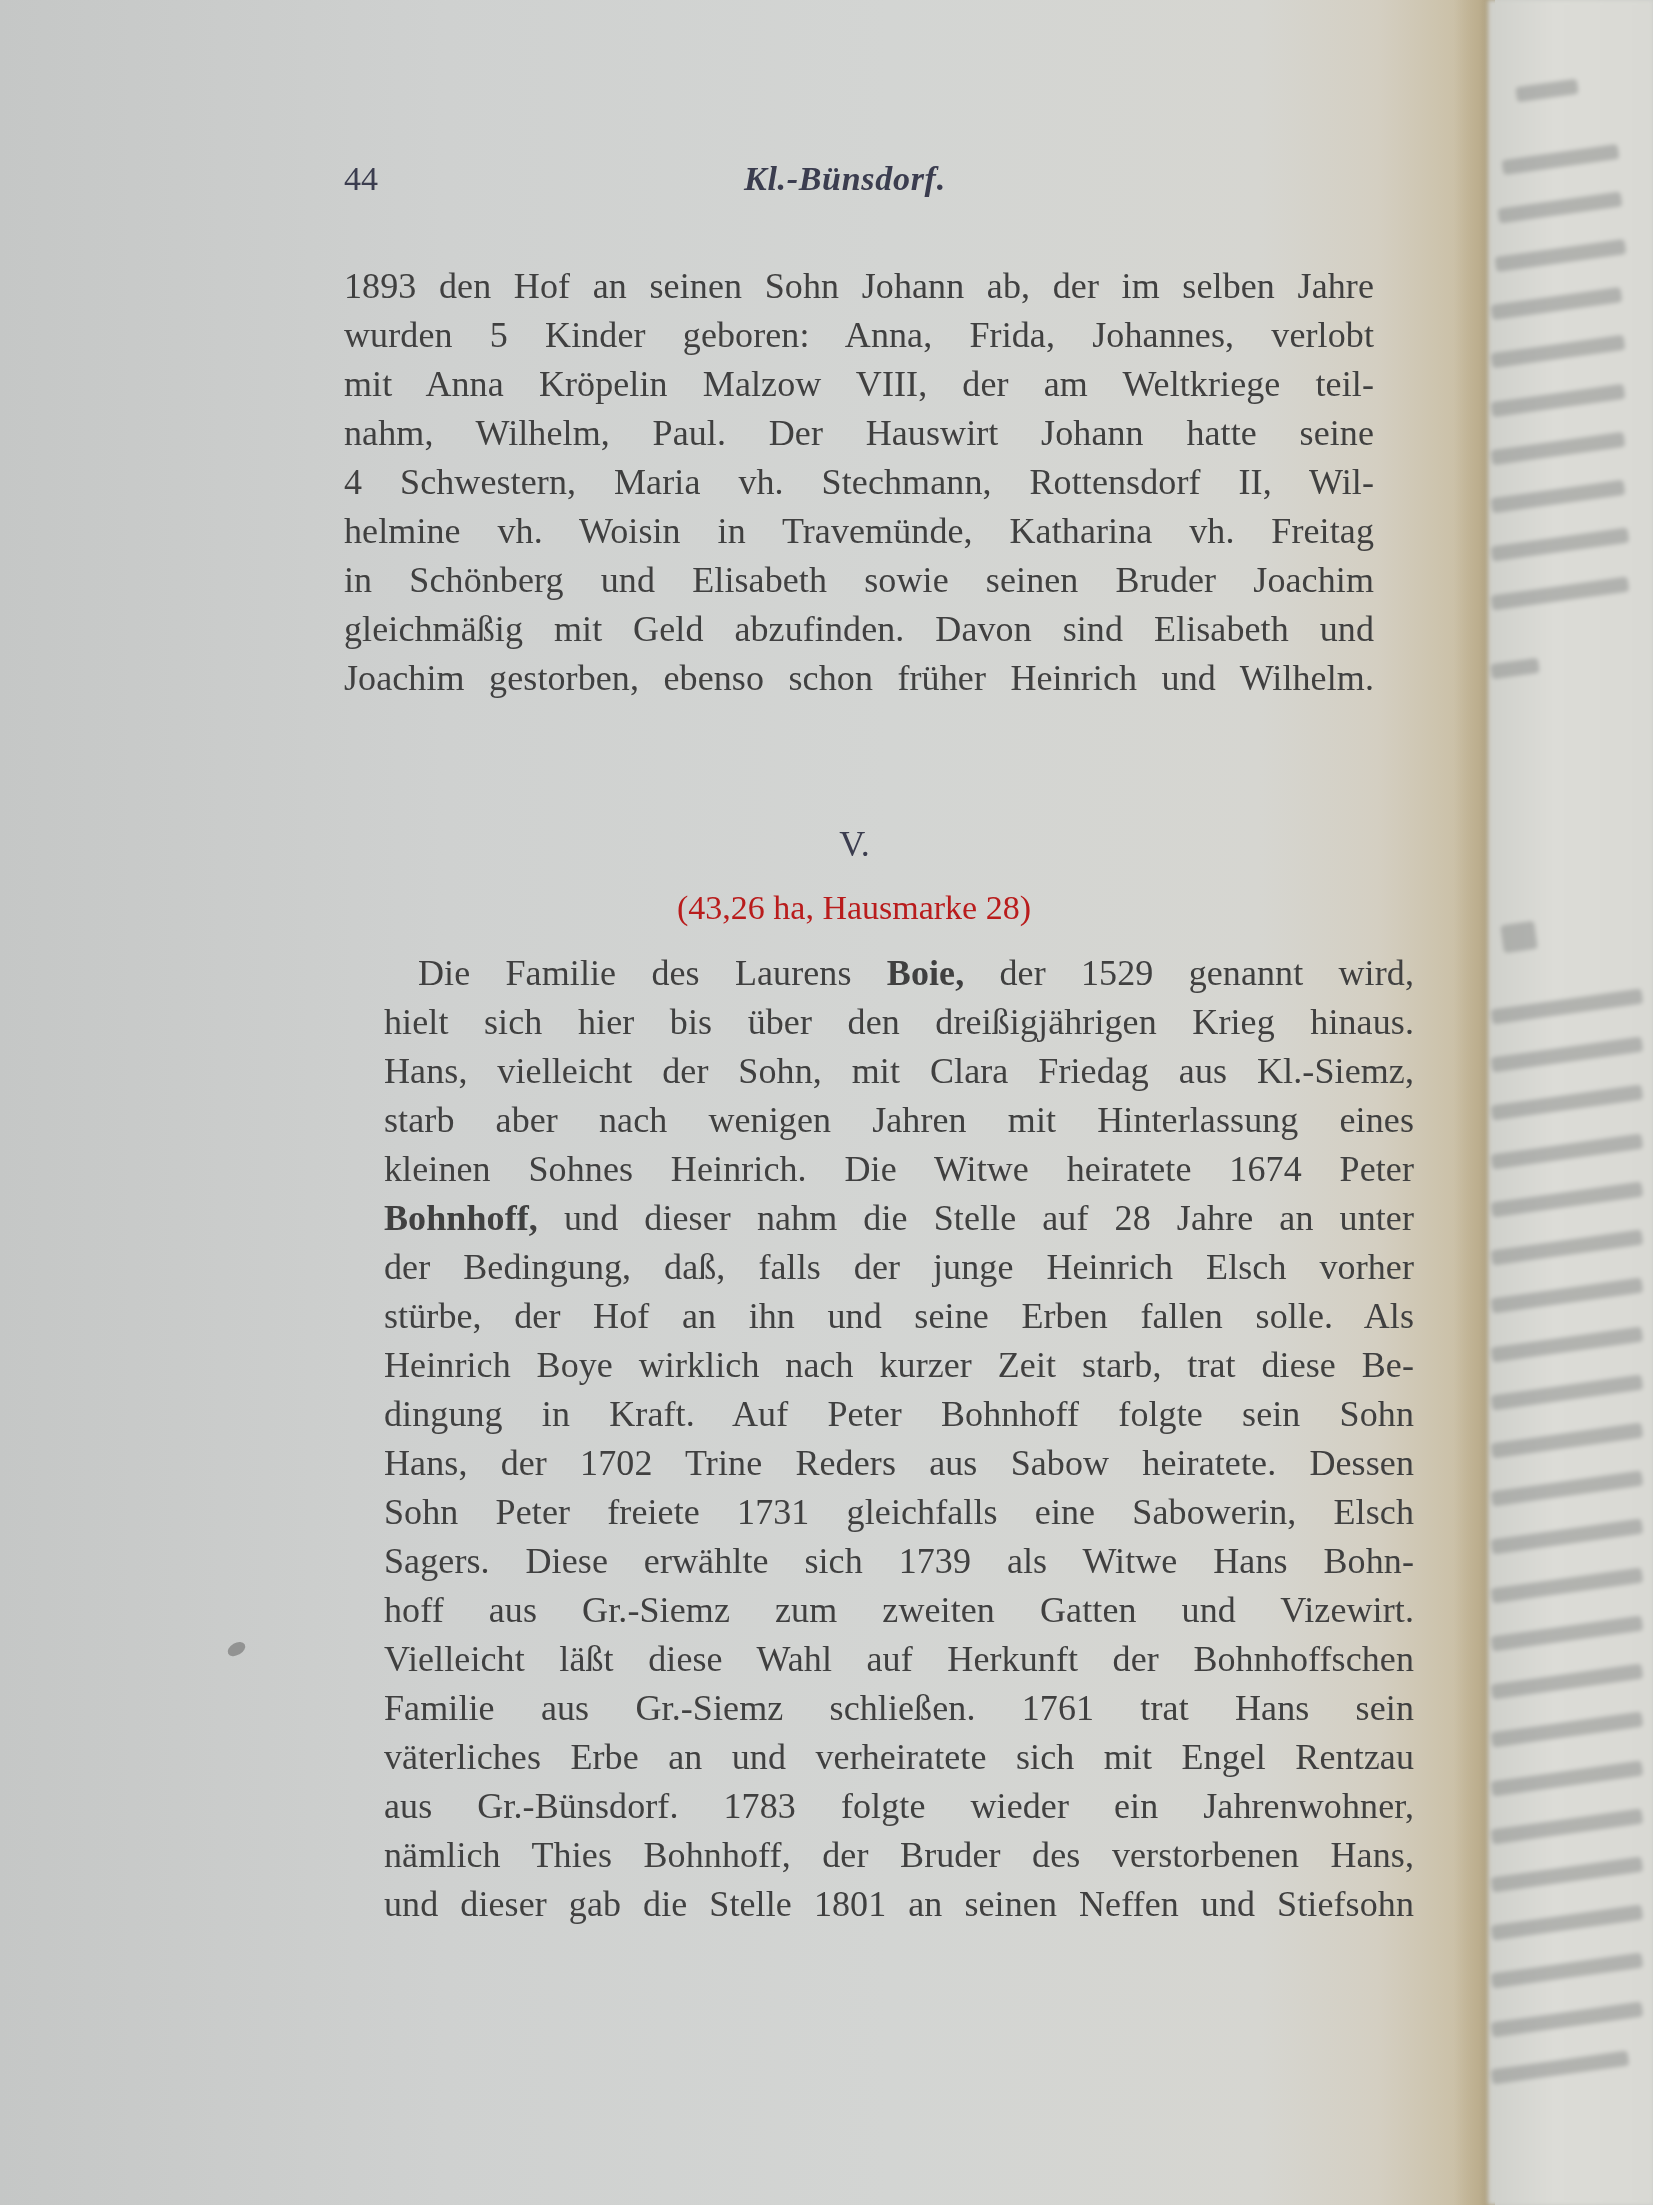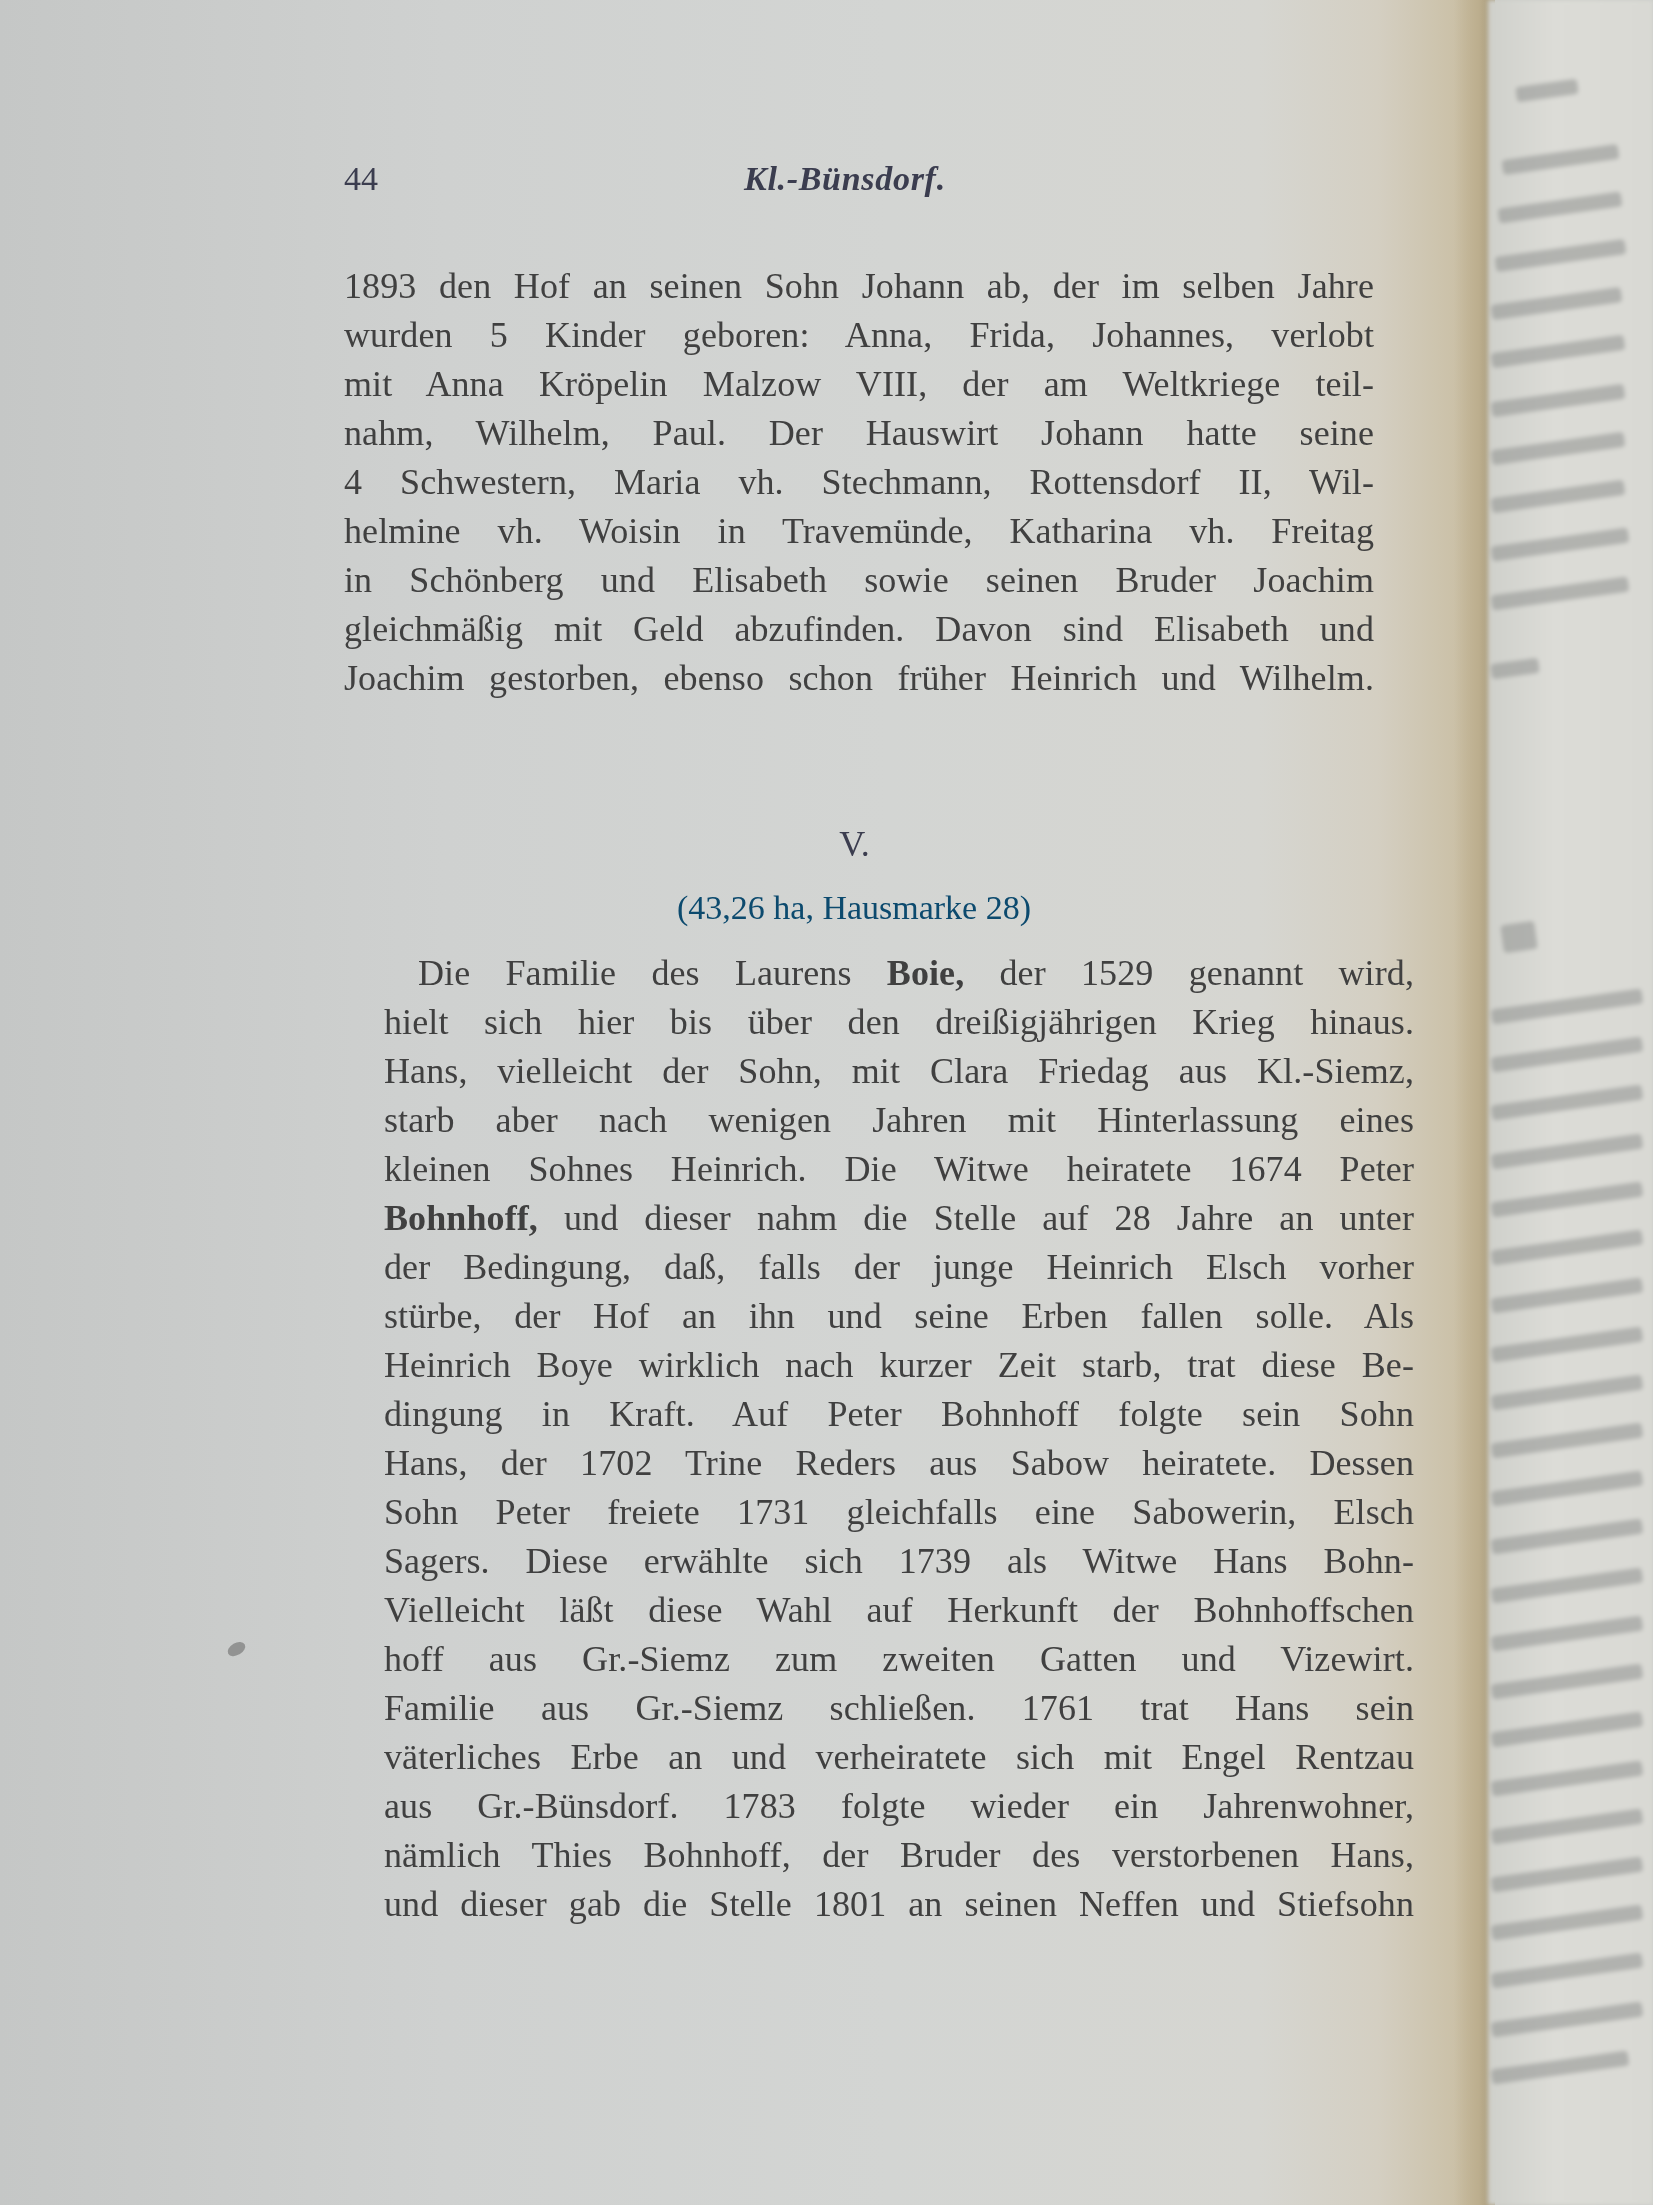--- a/index.html
+++ b/index.html
@@ -97,21 +97,21 @@
     color: #3b3d4f;
     font-family: "Liberation Serif", serif;
   }
   .section-sub {
     position: absolute;
     top: 889px;
     left: 551px;
     width: 606px;
     text-align: center;
     font-size: 34px;
-    color: #0c4a6e;
+    color: #b91c1c;
     font-family: "Liberation Serif", serif;
   }
   b.name { font-weight: bold; }
   .smudge {
     position: absolute;
     left: 227px;
     top: 1643px;
     width: 19.3px;
     height: 12.4px;
     background: #6c6c6c;
@@ -191,22 +191,22 @@
   <span class="line">starb aber nach wenigen Jahren mit Hinterlassung eines</span>
   <span class="line">kleinen Sohnes Heinrich.  Die Witwe heiratete 1674 Peter</span>
   <span class="line"><b class="name">Bohnhoff,</b><span> und dieser nahm die Stelle auf 28 Jahre an unter</span></span>
   <span class="line">der Bedingung, daß, falls der junge Heinrich Elsch vorher</span>
   <span class="line">stürbe, der Hof an ihn und seine Erben fallen solle.  Als</span>
   <span class="line">Heinrich Boye wirklich nach kurzer Zeit starb, trat diese Be-</span>
   <span class="line">dingung in Kraft.  Auf Peter Bohnhoff folgte sein Sohn</span>
   <span class="line">Hans, der 1702 Trine Reders aus Sabow heiratete.  Dessen</span>
   <span class="line">Sohn Peter freiete 1731 gleichfalls eine Sabowerin, Elsch</span>
   <span class="line">Sagers.  Diese erwählte sich 1739 als Witwe Hans Bohn-</span>
+  <span class="line">hoff aus Gr.-Siemz zum zweiten Gatten und Vizewirt.</span>
   <span class="line">Vielleicht läßt diese Wahl auf Herkunft der Bohnhoffschen</span>
-  <span class="line">hoff aus Gr.-Siemz zum zweiten Gatten und Vizewirt.</span>
   <span class="line">Familie aus Gr.-Siemz schließen.  1761 trat Hans sein</span>
   <span class="line">väterliches Erbe an und verheiratete sich mit Engel Rentzau</span>
   <span class="line">aus Gr.-Bünsdorf.  1783 folgte wieder ein Jahrenwohner,</span>
   <span class="line">nämlich Thies Bohnhoff, der Bruder des verstorbenen Hans,</span>
   <span class="line">und dieser gab die Stelle 1801 an seinen Neffen und Stiefsohn</span>
 </div>
 
 <div class="smudge"></div>
 
 

